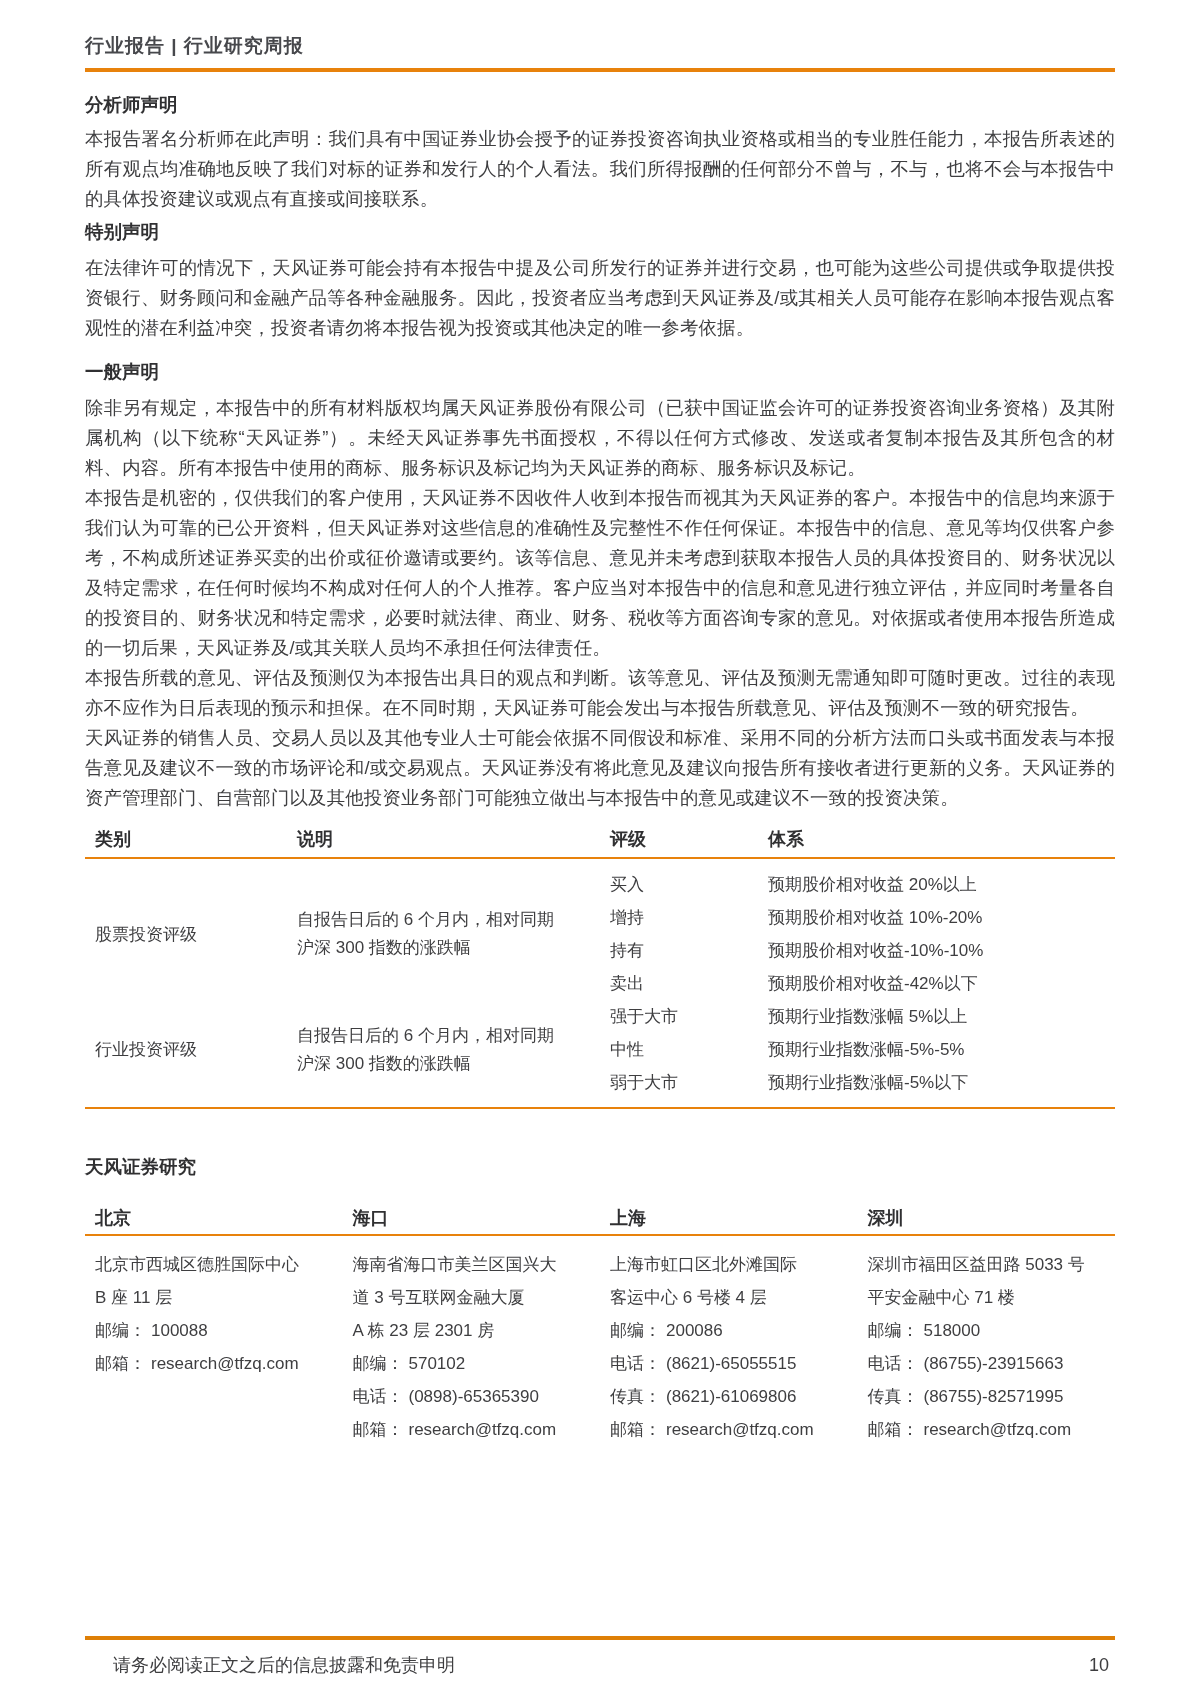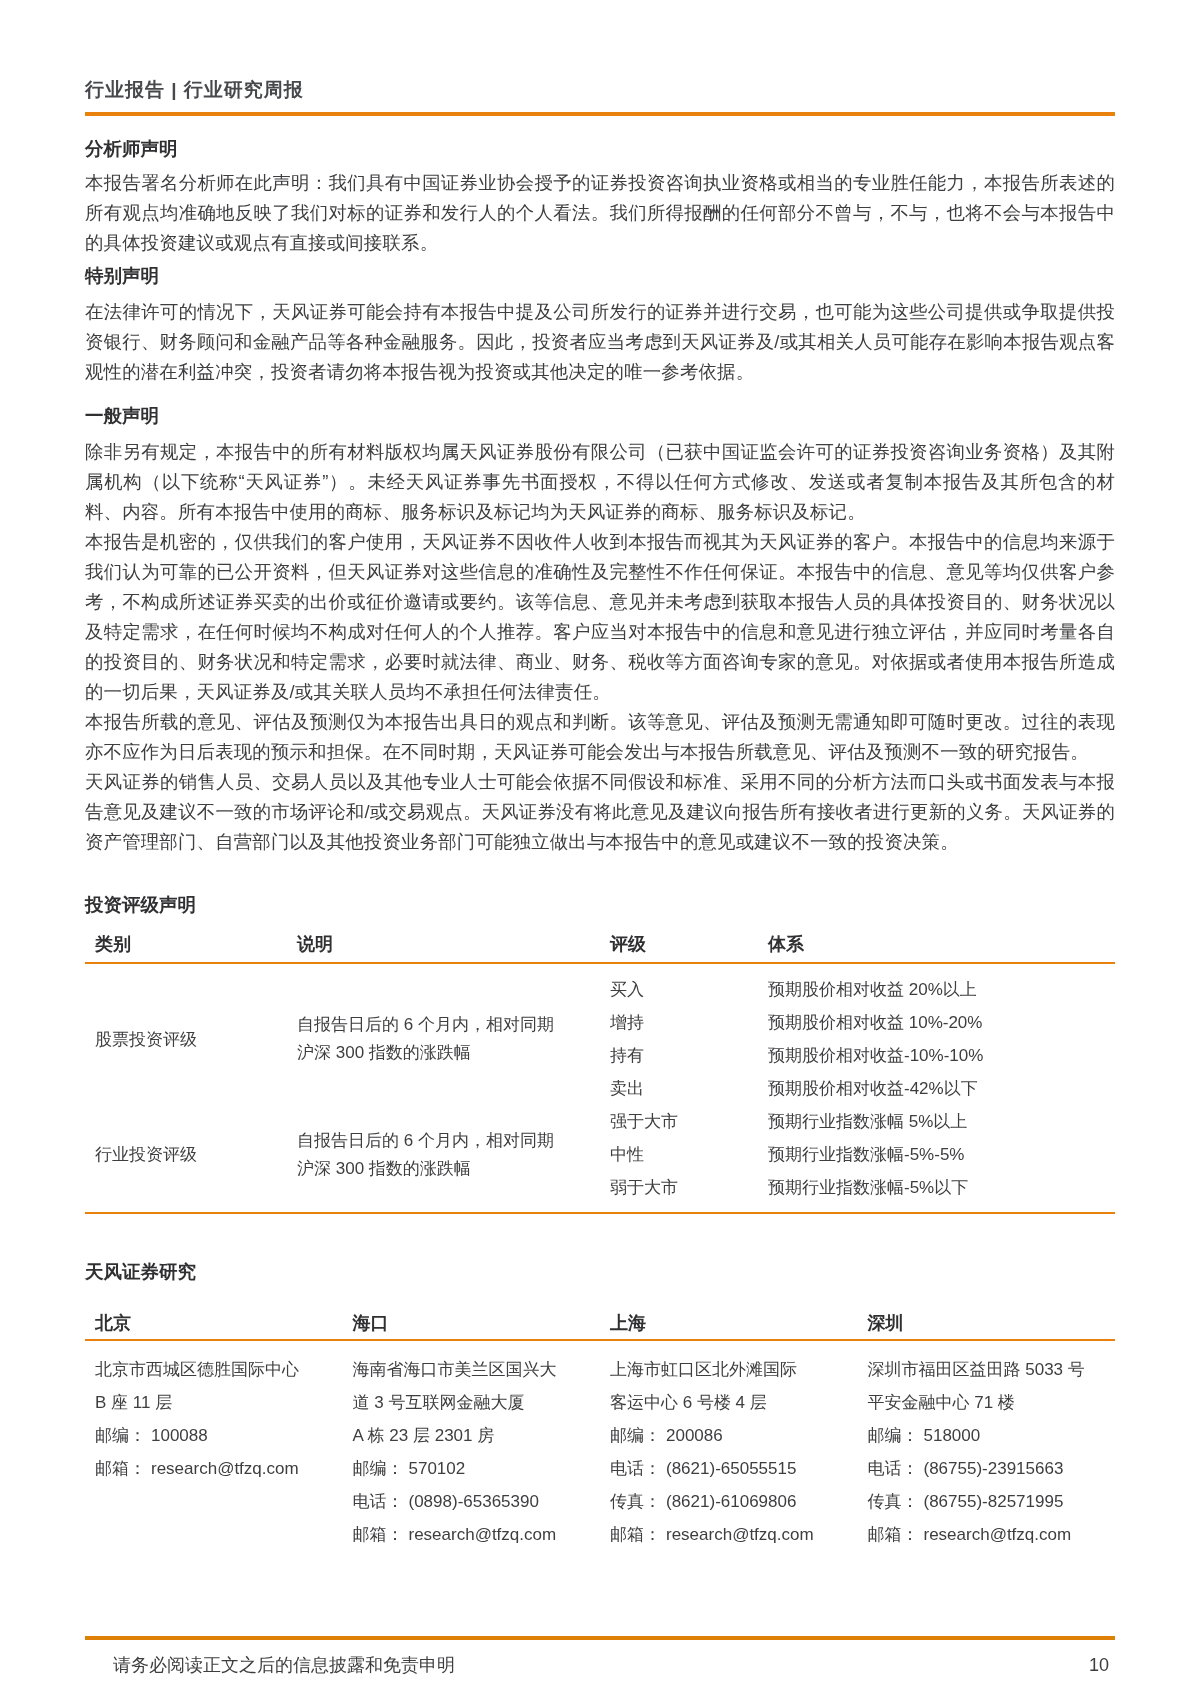--- a/index.html
+++ b/index.html
@@ -11,21 +11,21 @@
   html,body{background:#fff;}
   .page{
     position:relative;
     width:1200px;height:1698px;
     background:#fff;
     font-family:"Liberation Sans","DejaVu Sans",sans-serif;
     color:var(--body);
     overflow:hidden;
   }
   
-  .header{position:relative;height:116px;margin:0 85px;border-bottom:4px solid var(--accent);}
+  .header{position:relative;height:72px;margin:0 85px;border-bottom:4px solid var(--accent);}
   .breadcrumb{
     position:absolute;left:0;bottom:9px;
     font-size:19px;font-weight:bold;color:#47484C;letter-spacing:1px;
   }
   .brand{position:absolute;right:0;bottom:-3px;display:flex;align-items:center;}
   .brand-mark{width:66px;height:66px;display:block;}
   .brand-text{margin-left:6px;display:flex;flex-direction:column;justify-content:center;}
   .brand-name{font-size:30px;color:#77787C;letter-spacing:2px;line-height:32px;}
   .brand-sub{font-size:11px;color:#8C8D91;letter-spacing:2.6px;line-height:14px;margin-top:1px;}
   
@@ -100,21 +100,20 @@
 
     <div>
       <div class="sec-title t-general">一般声明</div>
       <p class="para">除非另有规定，本报告中的所有材料版权均属天风证券股份有限公司（已获中国证监会许可的证券投资咨询业务资格）及其附属机构（以下统称“天风证券”）。未经天风证券事先书面授权，不得以任何方式修改、发送或者复制本报告及其所包含的材料、内容。所有本报告中使用的商标、服务标识及标记均为天风证券的商标、服务标识及标记。</p>
       <p class="para">本报告是机密的，仅供我们的客户使用，天风证券不因收件人收到本报告而视其为天风证券的客户。本报告中的信息均来源于我们认为可靠的已公开资料，但天风证券对这些信息的准确性及完整性不作任何保证。本报告中的信息、意见等均仅供客户参考，不构成所述证券买卖的出价或征价邀请或要约。该等信息、意见并未考虑到获取本报告人员的具体投资目的、财务状况以及特定需求，在任何时候均不构成对任何人的个人推荐。客户应当对本报告中的信息和意见进行独立评估，并应同时考量各自的投资目的、财务状况和特定需求，必要时就法律、商业、财务、税收等方面咨询专家的意见。对依据或者使用本报告所造成的一切后果，天风证券及/或其关联人员均不承担任何法律责任。</p>
       <p class="para">本报告所载的意见、评估及预测仅为本报告出具日的观点和判断。该等意见、评估及预测无需通知即可随时更改。过往的表现亦不应作为日后表现的预示和担保。在不同时期，天风证券可能会发出与本报告所载意见、评估及预测不一致的研究报告。</p>
       <p class="para">天风证券的销售人员、交易人员以及其他专业人士可能会依据不同假设和标准、采用不同的分析方法而口头或书面发表与本报告意见及建议不一致的市场评论和/或交易观点。天风证券没有将此意见及建议向报告所有接收者进行更新的义务。天风证券的资产管理部门、自营部门以及其他投资业务部门可能独立做出与本报告中的意见或建议不一致的投资决策。</p>
     </div>
 
     <div>
-      <div class="sec-title t-rating">投资评级声明</div>
       <div class="rt-header">
         <div>类别</div>
         <div>说明</div>
         <div>评级</div>
         <div>体系</div>
       </div>
       <div class="rt-body">
           <div class="rt-group">
             <div class="rt-cat">股票投资评级</div>
             <div class="rt-desc">自报告日后的 6 个月内，相对同期沪深 300 指数的涨跌幅</div>

